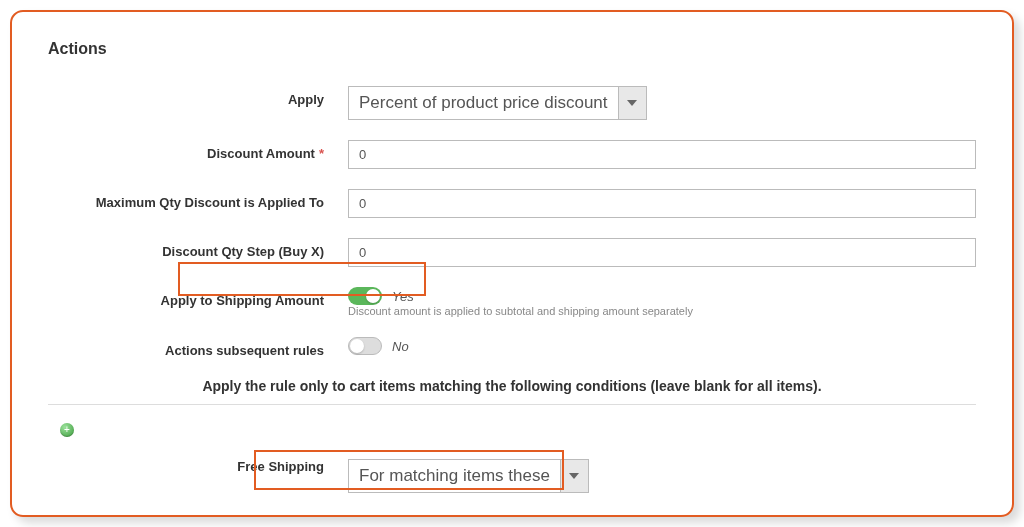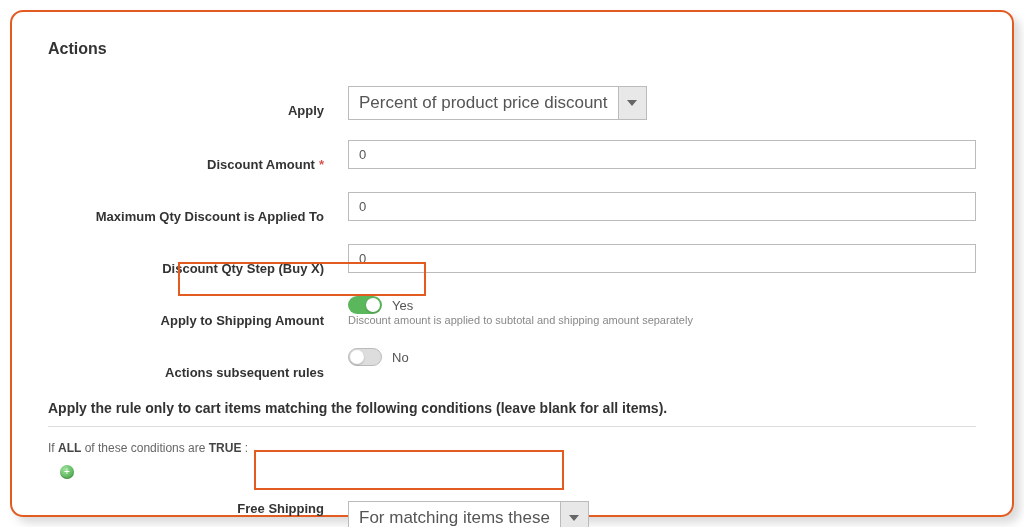--- a/index.html
+++ b/index.html
@@ -30,21 +30,20 @@
   }
   .form-label {
     width: 300px;
     text-align: right;
     padding-right: 24px;
     font-size: 13px;
     color: #333;
     font-weight: 600;
     padding-top: 6px;
     flex-shrink: 0;
-    margin-top: 11px;
   }
   .form-label .req {
     color: #d9534f;
     margin-left: 4px;
   }
   .form-control-wrap {
     flex: 1;
     min-width: 0;
   }
   .select-wrap {
@@ -74,20 +73,21 @@
     padding: 6px 10px;
     font-size: 13px;
     color: #555;
     background: #fff;
     font-family: inherit;
   }
   .toggle-row {
     display: flex;
     align-items: center;
     gap: 10px;
+    font-style: italic;
   }
   .toggle {
     width: 34px;
     height: 18px;
     border-radius: 9px;
     position: relative;
     flex-shrink: 0;
   }
   .toggle.on { background: #5bb75b; }
   .toggle.off { background: #ddd; border: 1px solid #bbb; }
@@ -127,20 +127,21 @@
     width: 310px;
     height: 40px;
     pointer-events: none;
   }
   .section-sub {
     font-size: 14px;
     font-weight: 600;
     color: #333;
     margin-top: 8px;
     margin-bottom: 10px;
+    text-align: center;
   }
   .divider {
     border: none;
     border-top: 1px solid #ddd;
     margin-bottom: 14px;
   }
   .cond-line {
     font-size: 12px;
     color: #666;
     margin-bottom: 6px;
@@ -246,27 +247,20 @@
           <div class="toggle-knob"></div>
         </div>
         <span class="toggle-label">No</span>
       </div>
     </div>
   </div>
 
   
   <div class="section-sub">Apply the rule only to cart items matching the following conditions (leave blank for all items).</div>
   <hr class="divider">
-  <div class="cond-line">
-    <span>If</span>
-    <b>ALL</b>
-    <span>of these conditions are</span>
-    <b>TRUE</b>
-    <span>:</span>
-  </div>
   <div class="add-cond">+</div>
 
   
   <div class="free-ship-row">
     <div class="free-ship-label">Free Shipping</div>
     <div class="form-control-wrap">
       <div class="select-wrap">
         <div class="select-text" style="min-width:160px">For matching items these</div>
         <div class="select-arrow">
           <svg viewBox="0 0 10 6">

